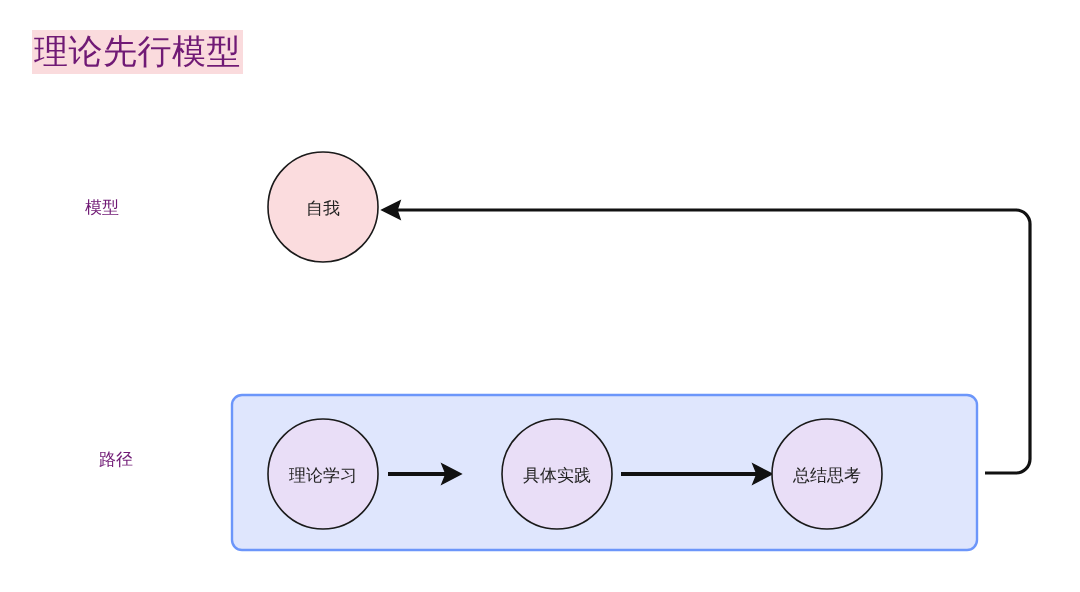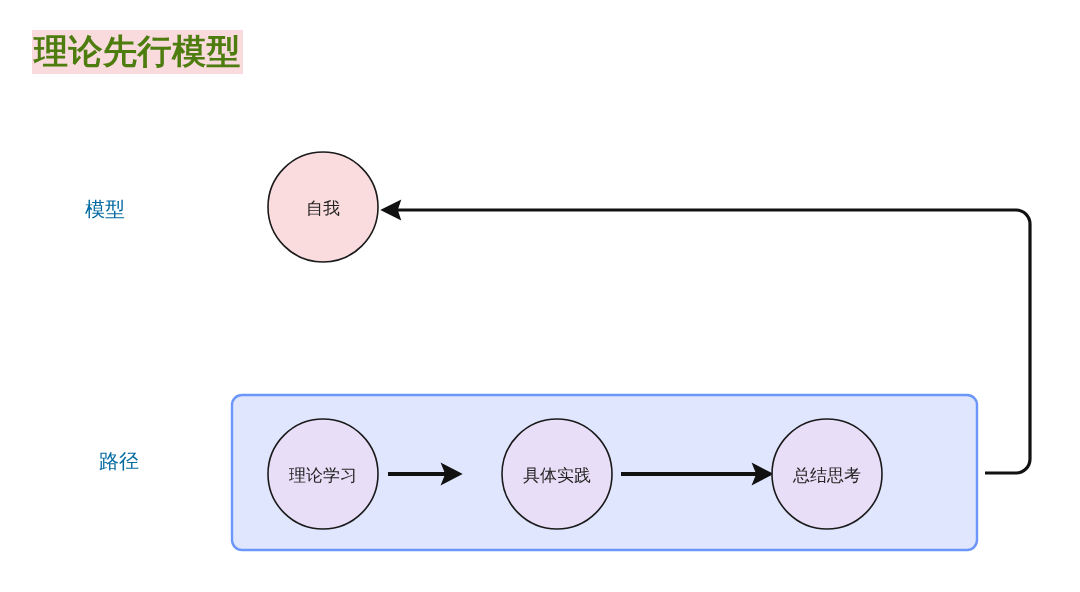--- a/index.html
+++ b/index.html
@@ -25,33 +25,33 @@
   
   .title-wrap {
     position: absolute;
     left: 32px;
     top: 30px;
     line-height: 1;
   }
   .title-text {
     display: inline-block;
     background: #FADBDD;
-    color: #4d7c0f;
+    color: #701a75;
     font-size: 34px;
-    font-weight: 700;
+    font-weight: 400;
     letter-spacing: 0.5px;
     padding: 4px 2px 6px 2px;
     white-space: nowrap;
   }
 
   
   .row-label {
     position: absolute;
-    color: #0369a1;
-    font-size: 20px;
+    color: #701a75;
+    font-size: 17px;
     white-space: nowrap;
   }
   #label-model { left: 85px; top: 196px; }
   #label-path  { left: 99px; top: 448px; }
 
   
   #diagram {
     position: absolute;
     left: 0;
     top: 0;

